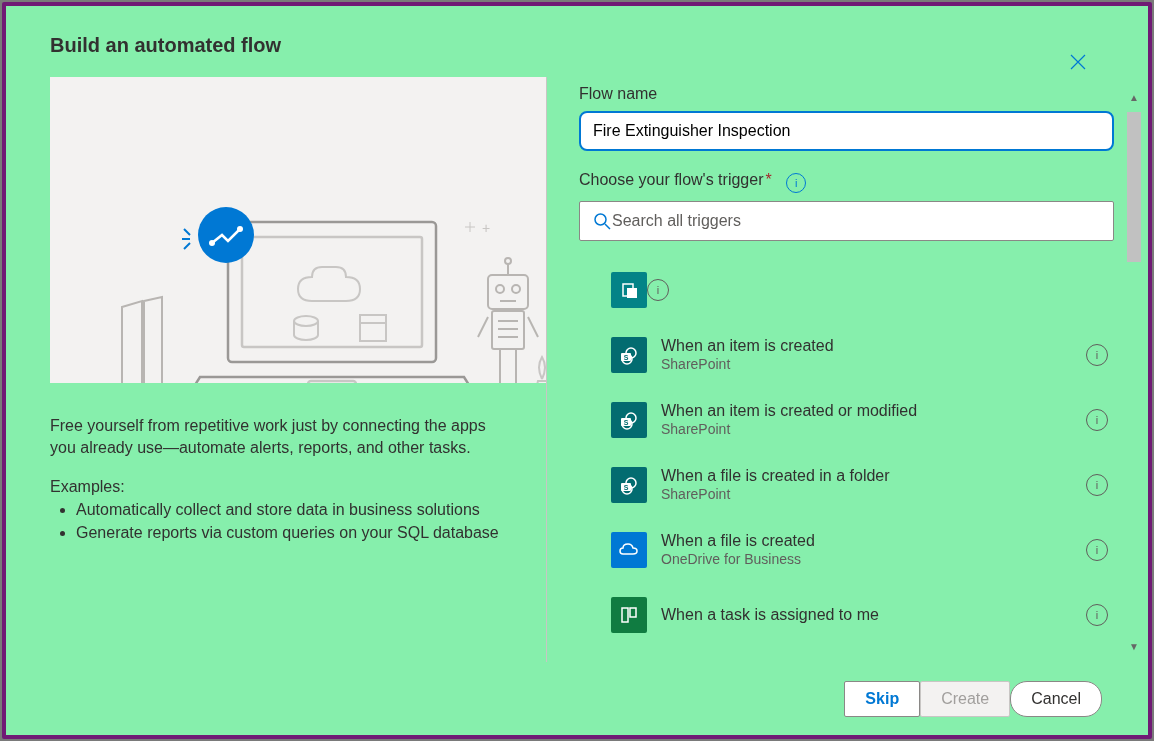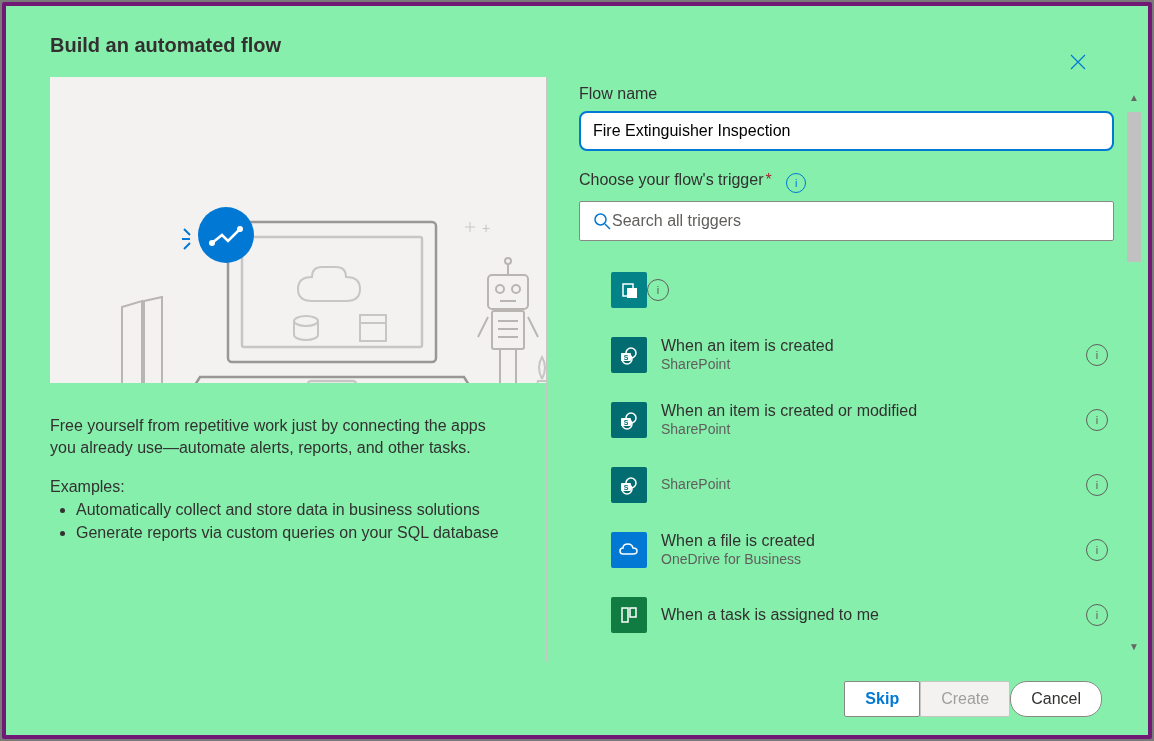--- a/index.html
+++ b/index.html
@@ -207,20 +207,21 @@
                 <div class="trigger-row">
                   <div class="t-icon ic-sp">
                     <svg width="24" height="24" viewBox="0 0 24 24">
                       <circle cx="14" cy="10" r="5" fill="none" stroke="#fff" stroke-width="1.5"></circle>
                       <circle cx="10" cy="16" r="5" fill="none" stroke="#fff" stroke-width="1.5"></circle>
                       <rect x="4" y="10" width="10" height="8" rx="1" fill="#fff"></rect>
                       <text x="9" y="16.5" font-size="7" text-anchor="middle" fill="#036c70" font-weight="bold">S</text>
                     </svg>
                   </div>
                   <div class="t-text">
+                    <div class="t-title">When a file is created in a folder</div>
                     <div class="t-sub">SharePoint</div>
                   </div>
                   <div class="t-info">i</div>
                 </div>
                 <div class="trigger-row">
                   <div class="t-icon ic-onedrive">
                     <svg width="24" height="24" viewBox="0 0 24 24">
                       <path d="M6 16 q-3 0 -3 -3 t3 -3 q0 -4 5 -4 q4 0 5 4 q4 0 4 3 t-4 3 z" fill="none" stroke="#fff" stroke-width="1.5"></path>
                     </svg>
                   </div>

